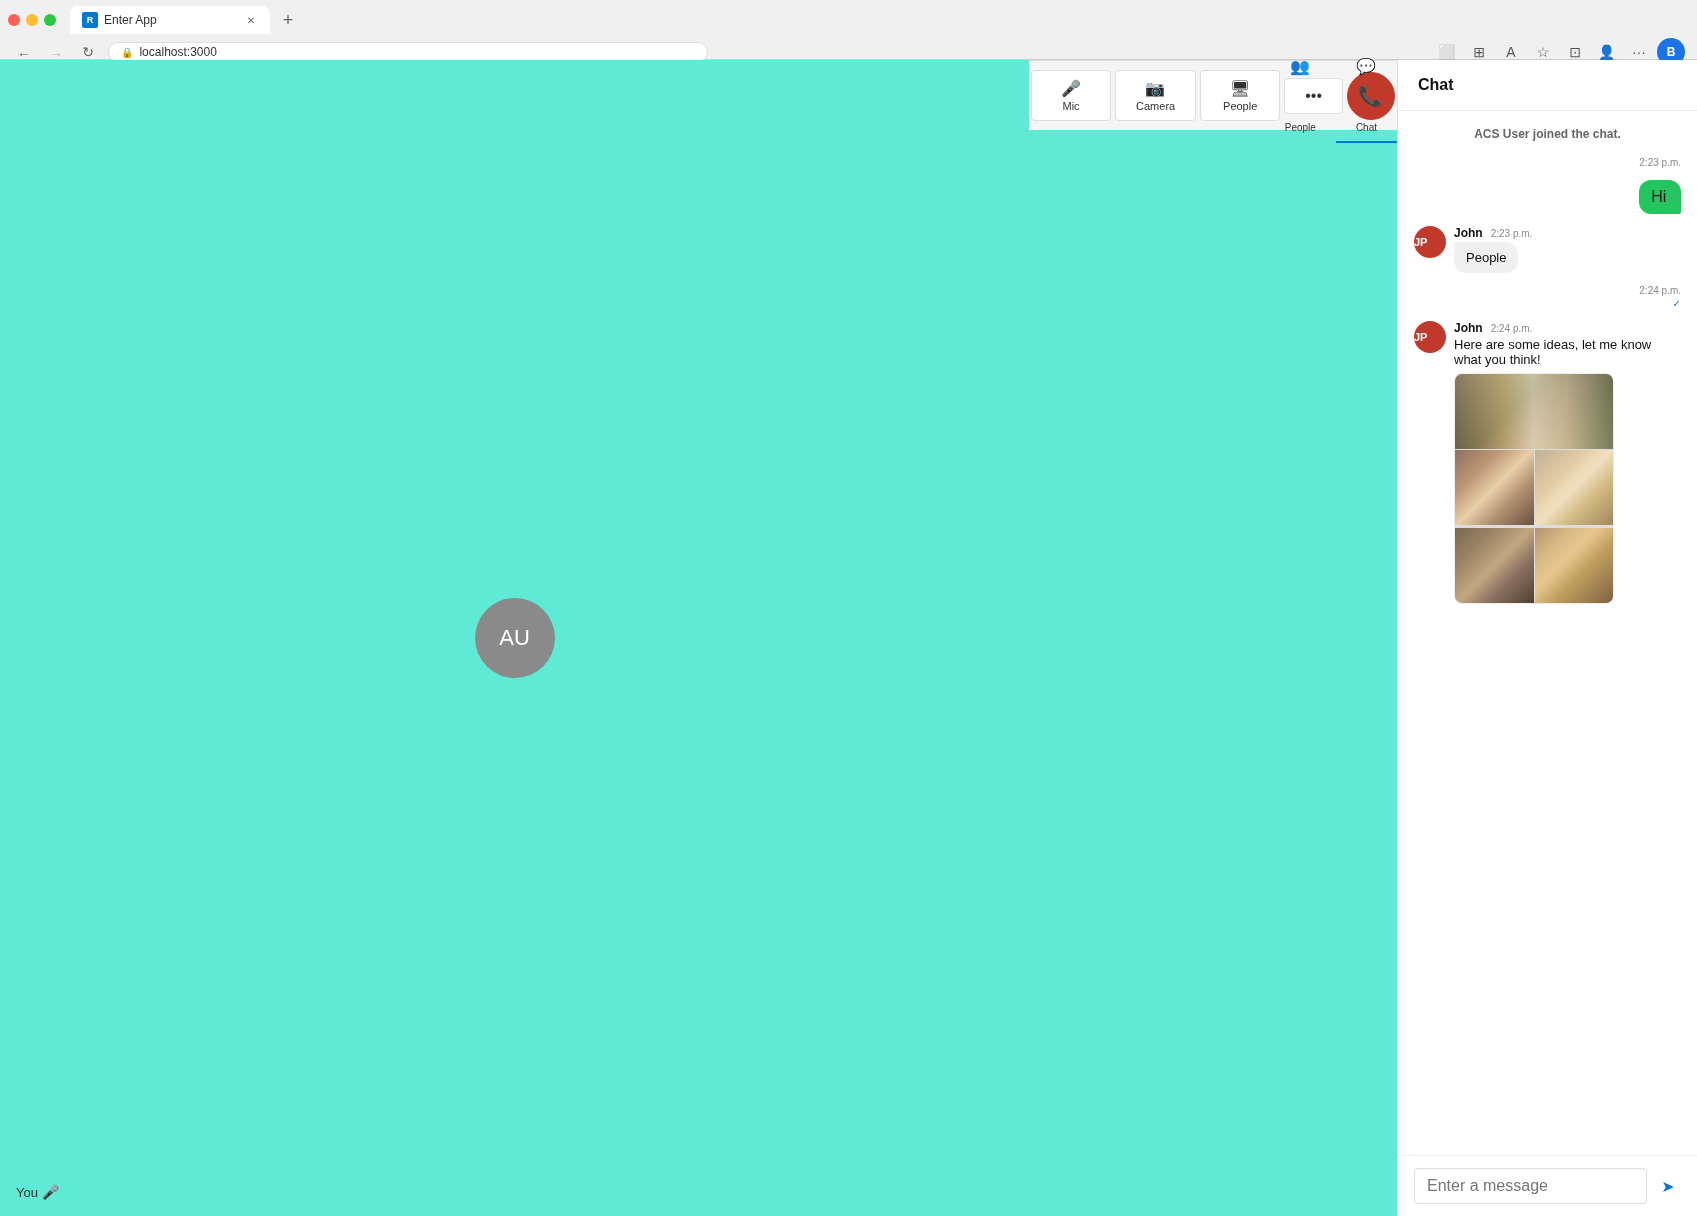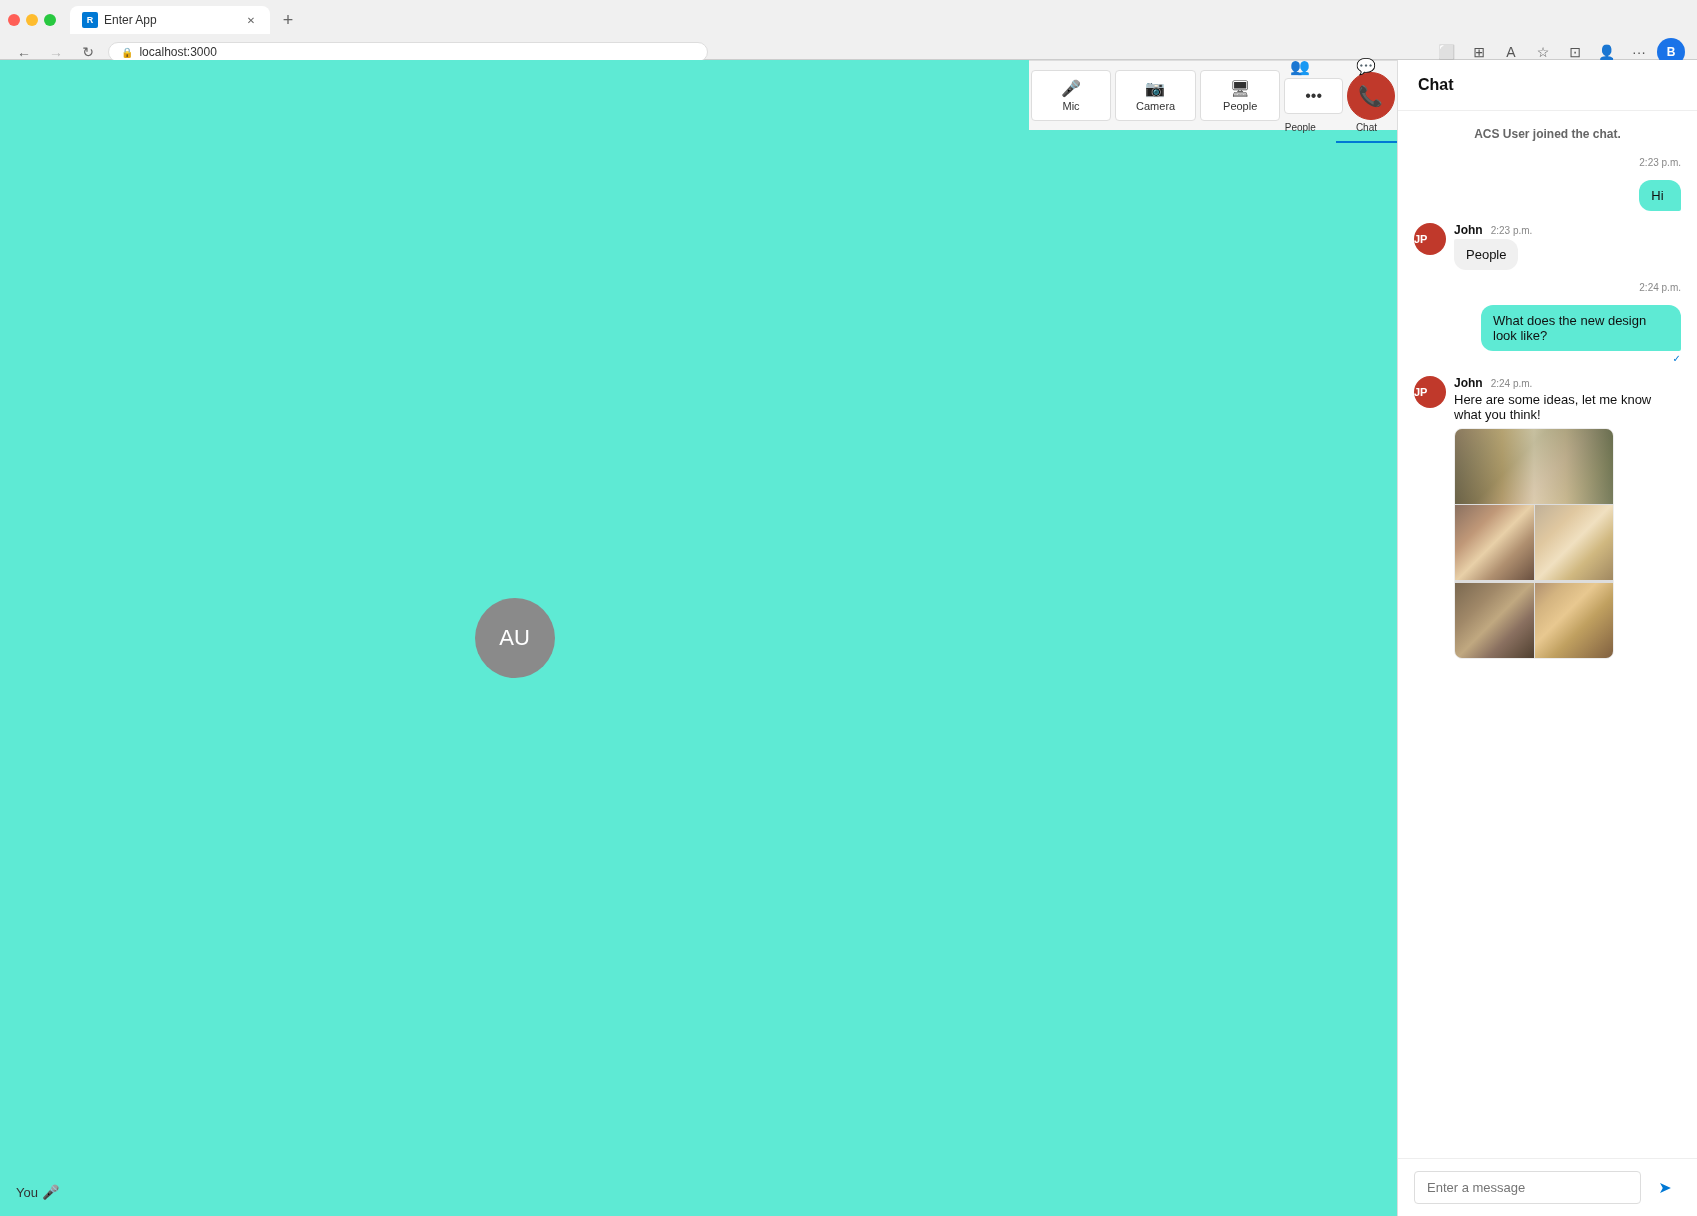--- a/index.html
+++ b/index.html
@@ -245,24 +245,24 @@
       font-size: 12px;
       color: #666;
       padding: 4px 0;
       font-weight: bold;
     }
     .message-bubble-right {
       align-self: flex-end;
       max-width: 200px;
     }
     .bubble-right {
-      background: #5eead4;
+      background: #22c55e;
       border-radius: 12px 12px 2px 12px;
       padding: 8px 12px;
-      font-size: 13px;
+      font-size: 16px;
       color: #111;
       margin-top: 12px;
     }
     .bubble-time-right {
       font-size: 10px;
       color: #888;
       text-align: right;
       margin-bottom: 2px;
     }
     .bubble-read-icon {
@@ -355,21 +355,21 @@
       border-top: 1px solid #eee;
       display: flex;
       align-items: center;
       gap: 8px;
     }
     .chat-input {
       flex: 1;
       border: 1px solid #ddd;
       border-radius: 4px;
       padding: 8px 12px;
-      font-size: 13px;
+      font-size: 16px;
       color: #999;
       outline: none;
     }
     .send-btn {
       width: 32px; height: 32px;
       background: transparent;
       border: none;
       cursor: pointer;
       color: #0078d4;
       font-size: 16px;
@@ -487,23 +487,20 @@
             <span class="msg-time">2:23 p.m.</span>
           </div>
           <div class="bubble-left">
             <span>People</span>
           </div>
         </div>
       </div>
 
       <div class="message-bubble-right">
         <div class="bubble-time-right">2:24 p.m.</div>
-        <div class="bubble-right">
-          <span>What does the new design look like?</span>
-        </div>
         <div class="bubble-read-icon">✓</div>
       </div>
 
       <div class="message-bubble-left">
         <div class="avatar-sm">
           <span>JP</span>
         </div>
         <div class="msg-content">
           <div class="msg-header-left">
             <span class="msg-sender">John</span>

